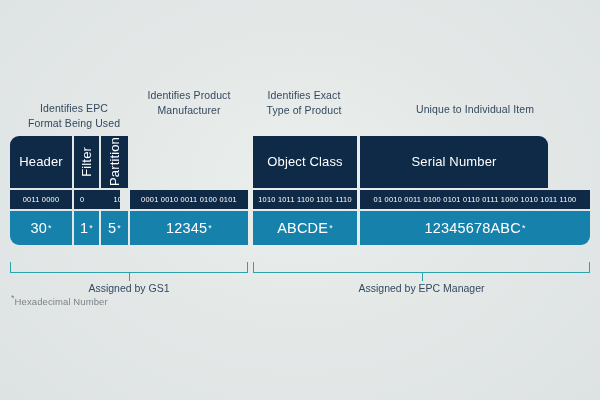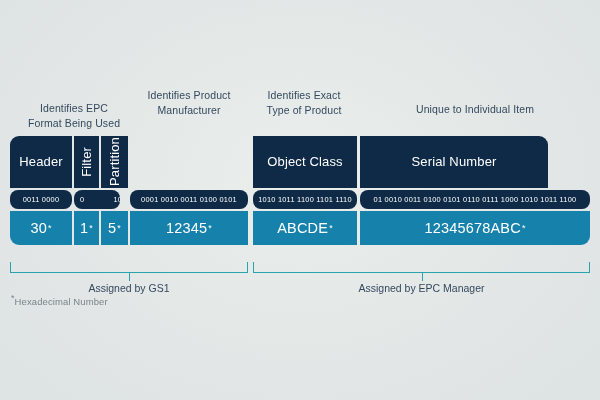--- a/index.html
+++ b/index.html
@@ -66,21 +66,20 @@
     font-size: 13px;
     line-height: 16px;
     text-align: center;
     letter-spacing: .15px;
   }
   .band.binary .cell {
     background: #0e2a47;
     font-size: 7.4px;
     letter-spacing: .25px;
     white-space: nowrap;
-    border-radius: 8px;
   }
   .band.values .cell {
     background: #1682ab;
     font-size: 14.5px;
     letter-spacing: .2px;
   }
 
   
   .band.labels .cell.first { border-top-left-radius: 9px; }
   .band.labels .cell.last  { border-top-right-radius: 9px; }

